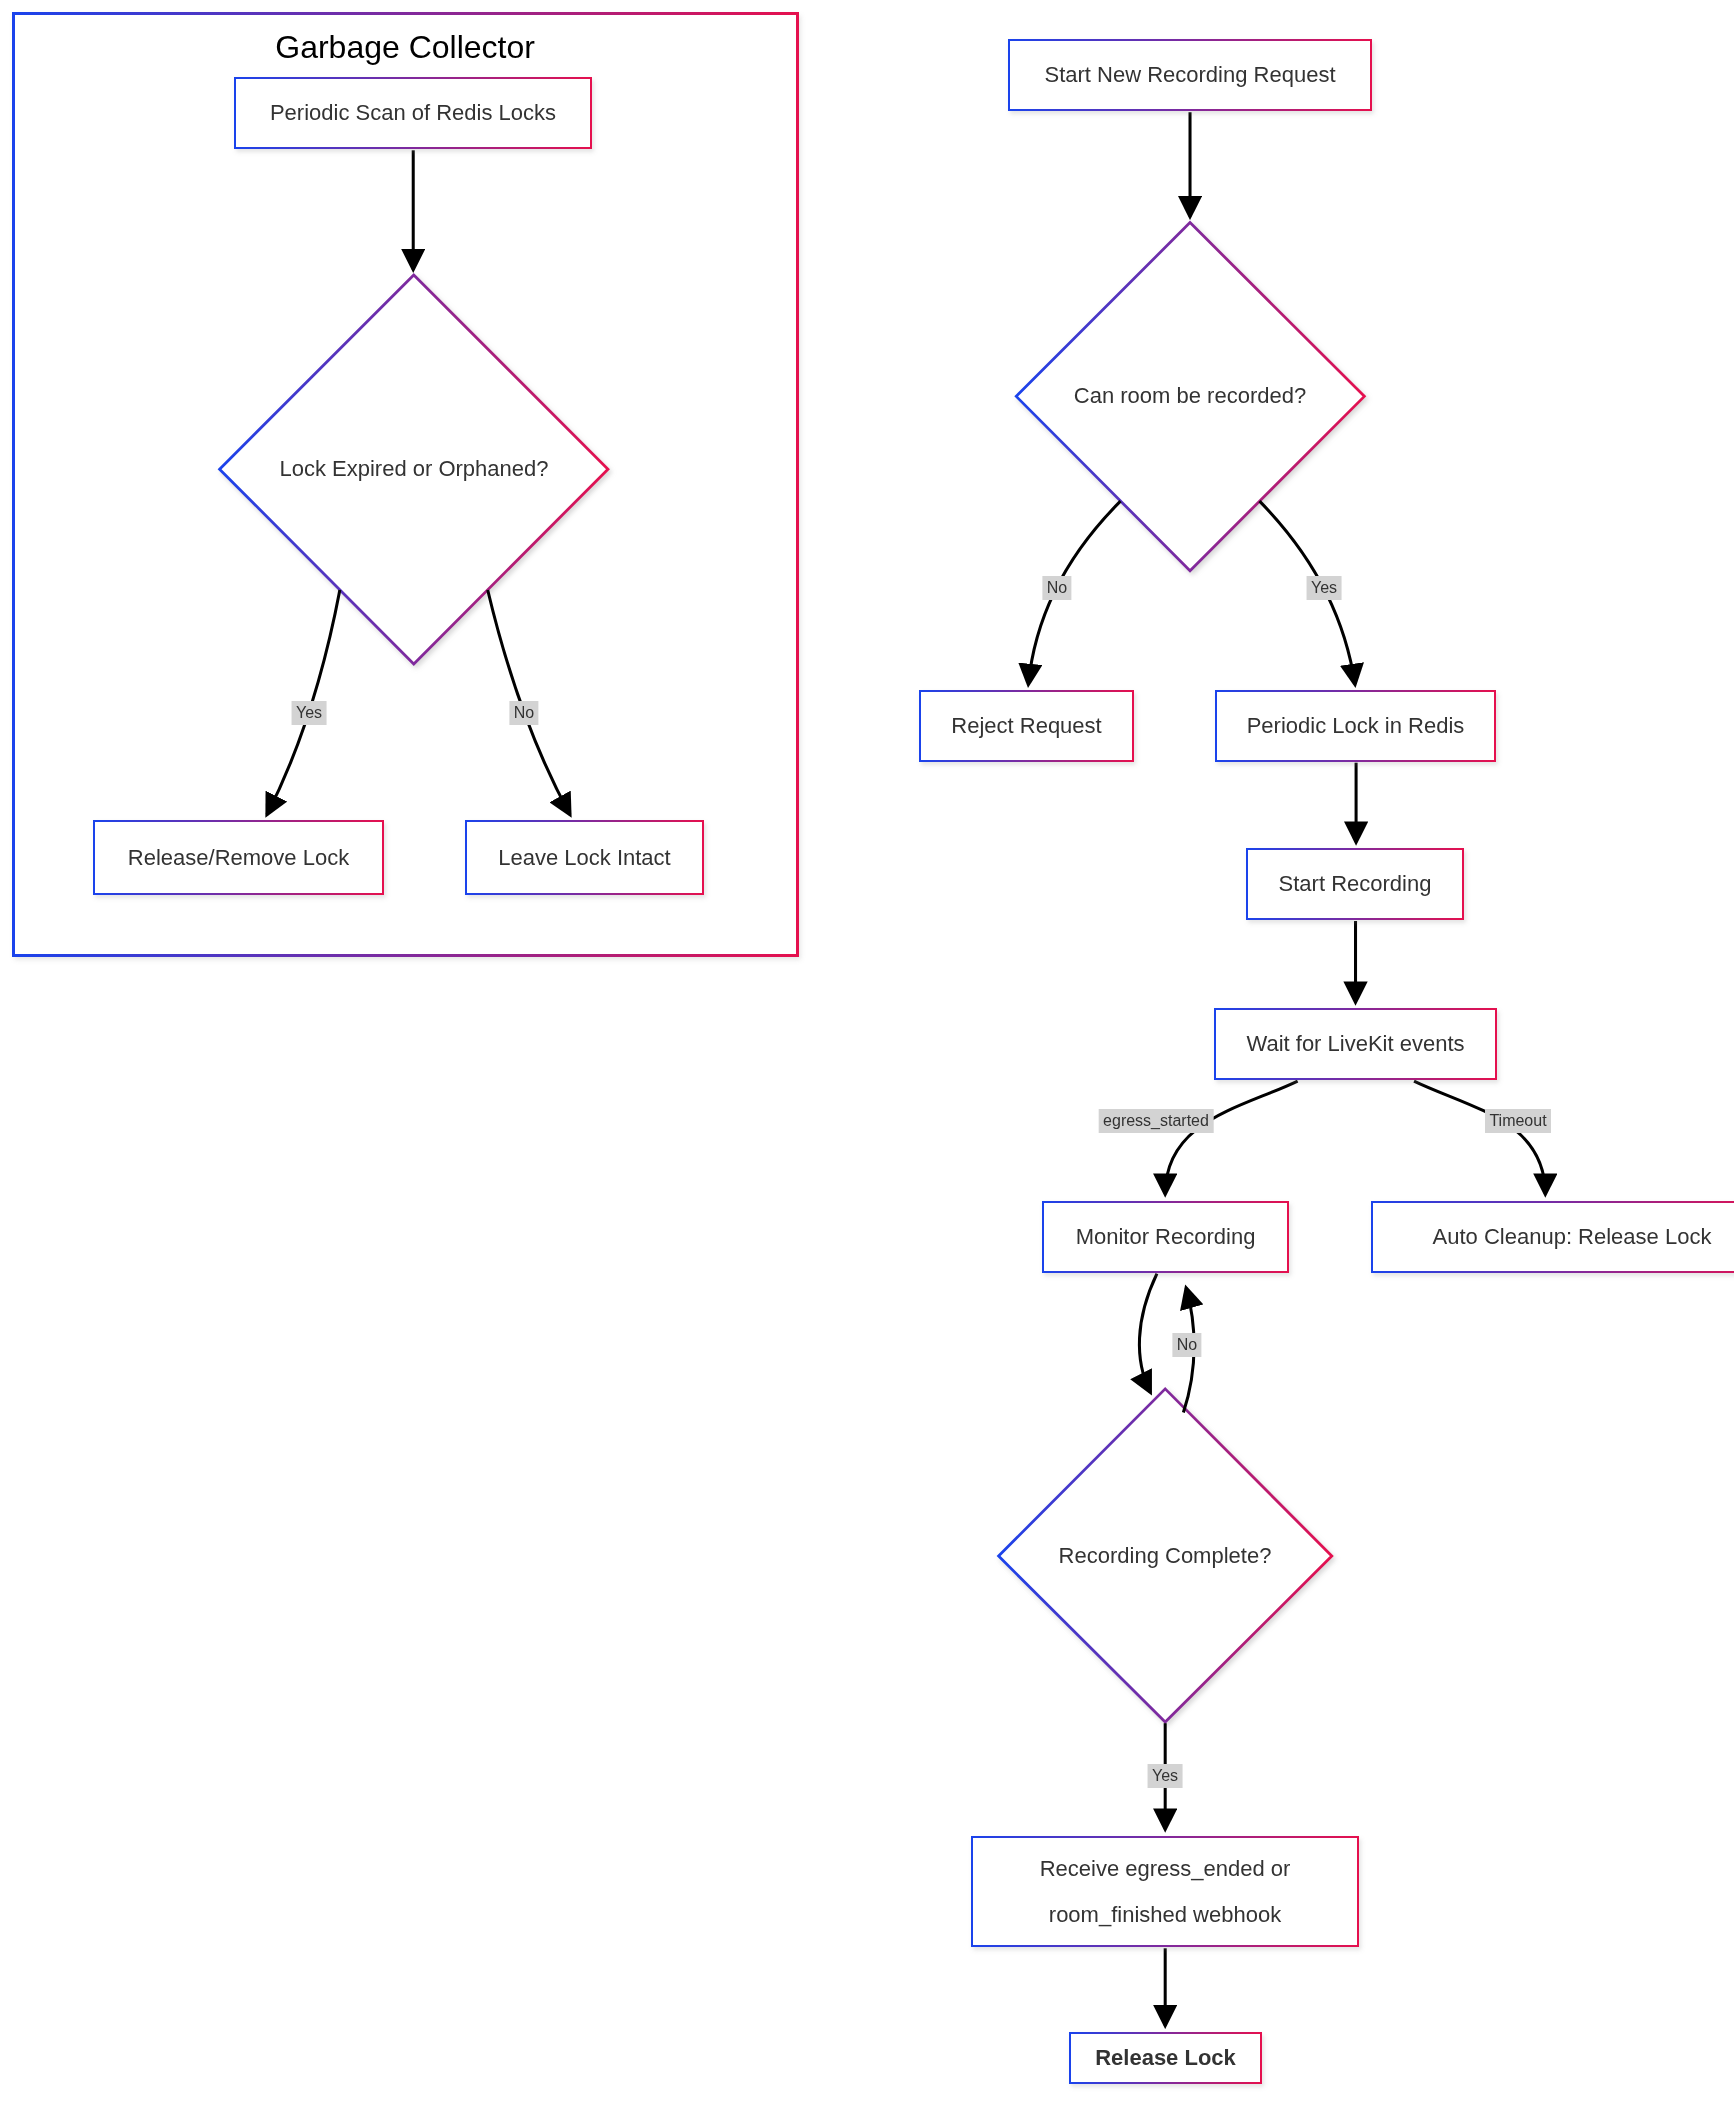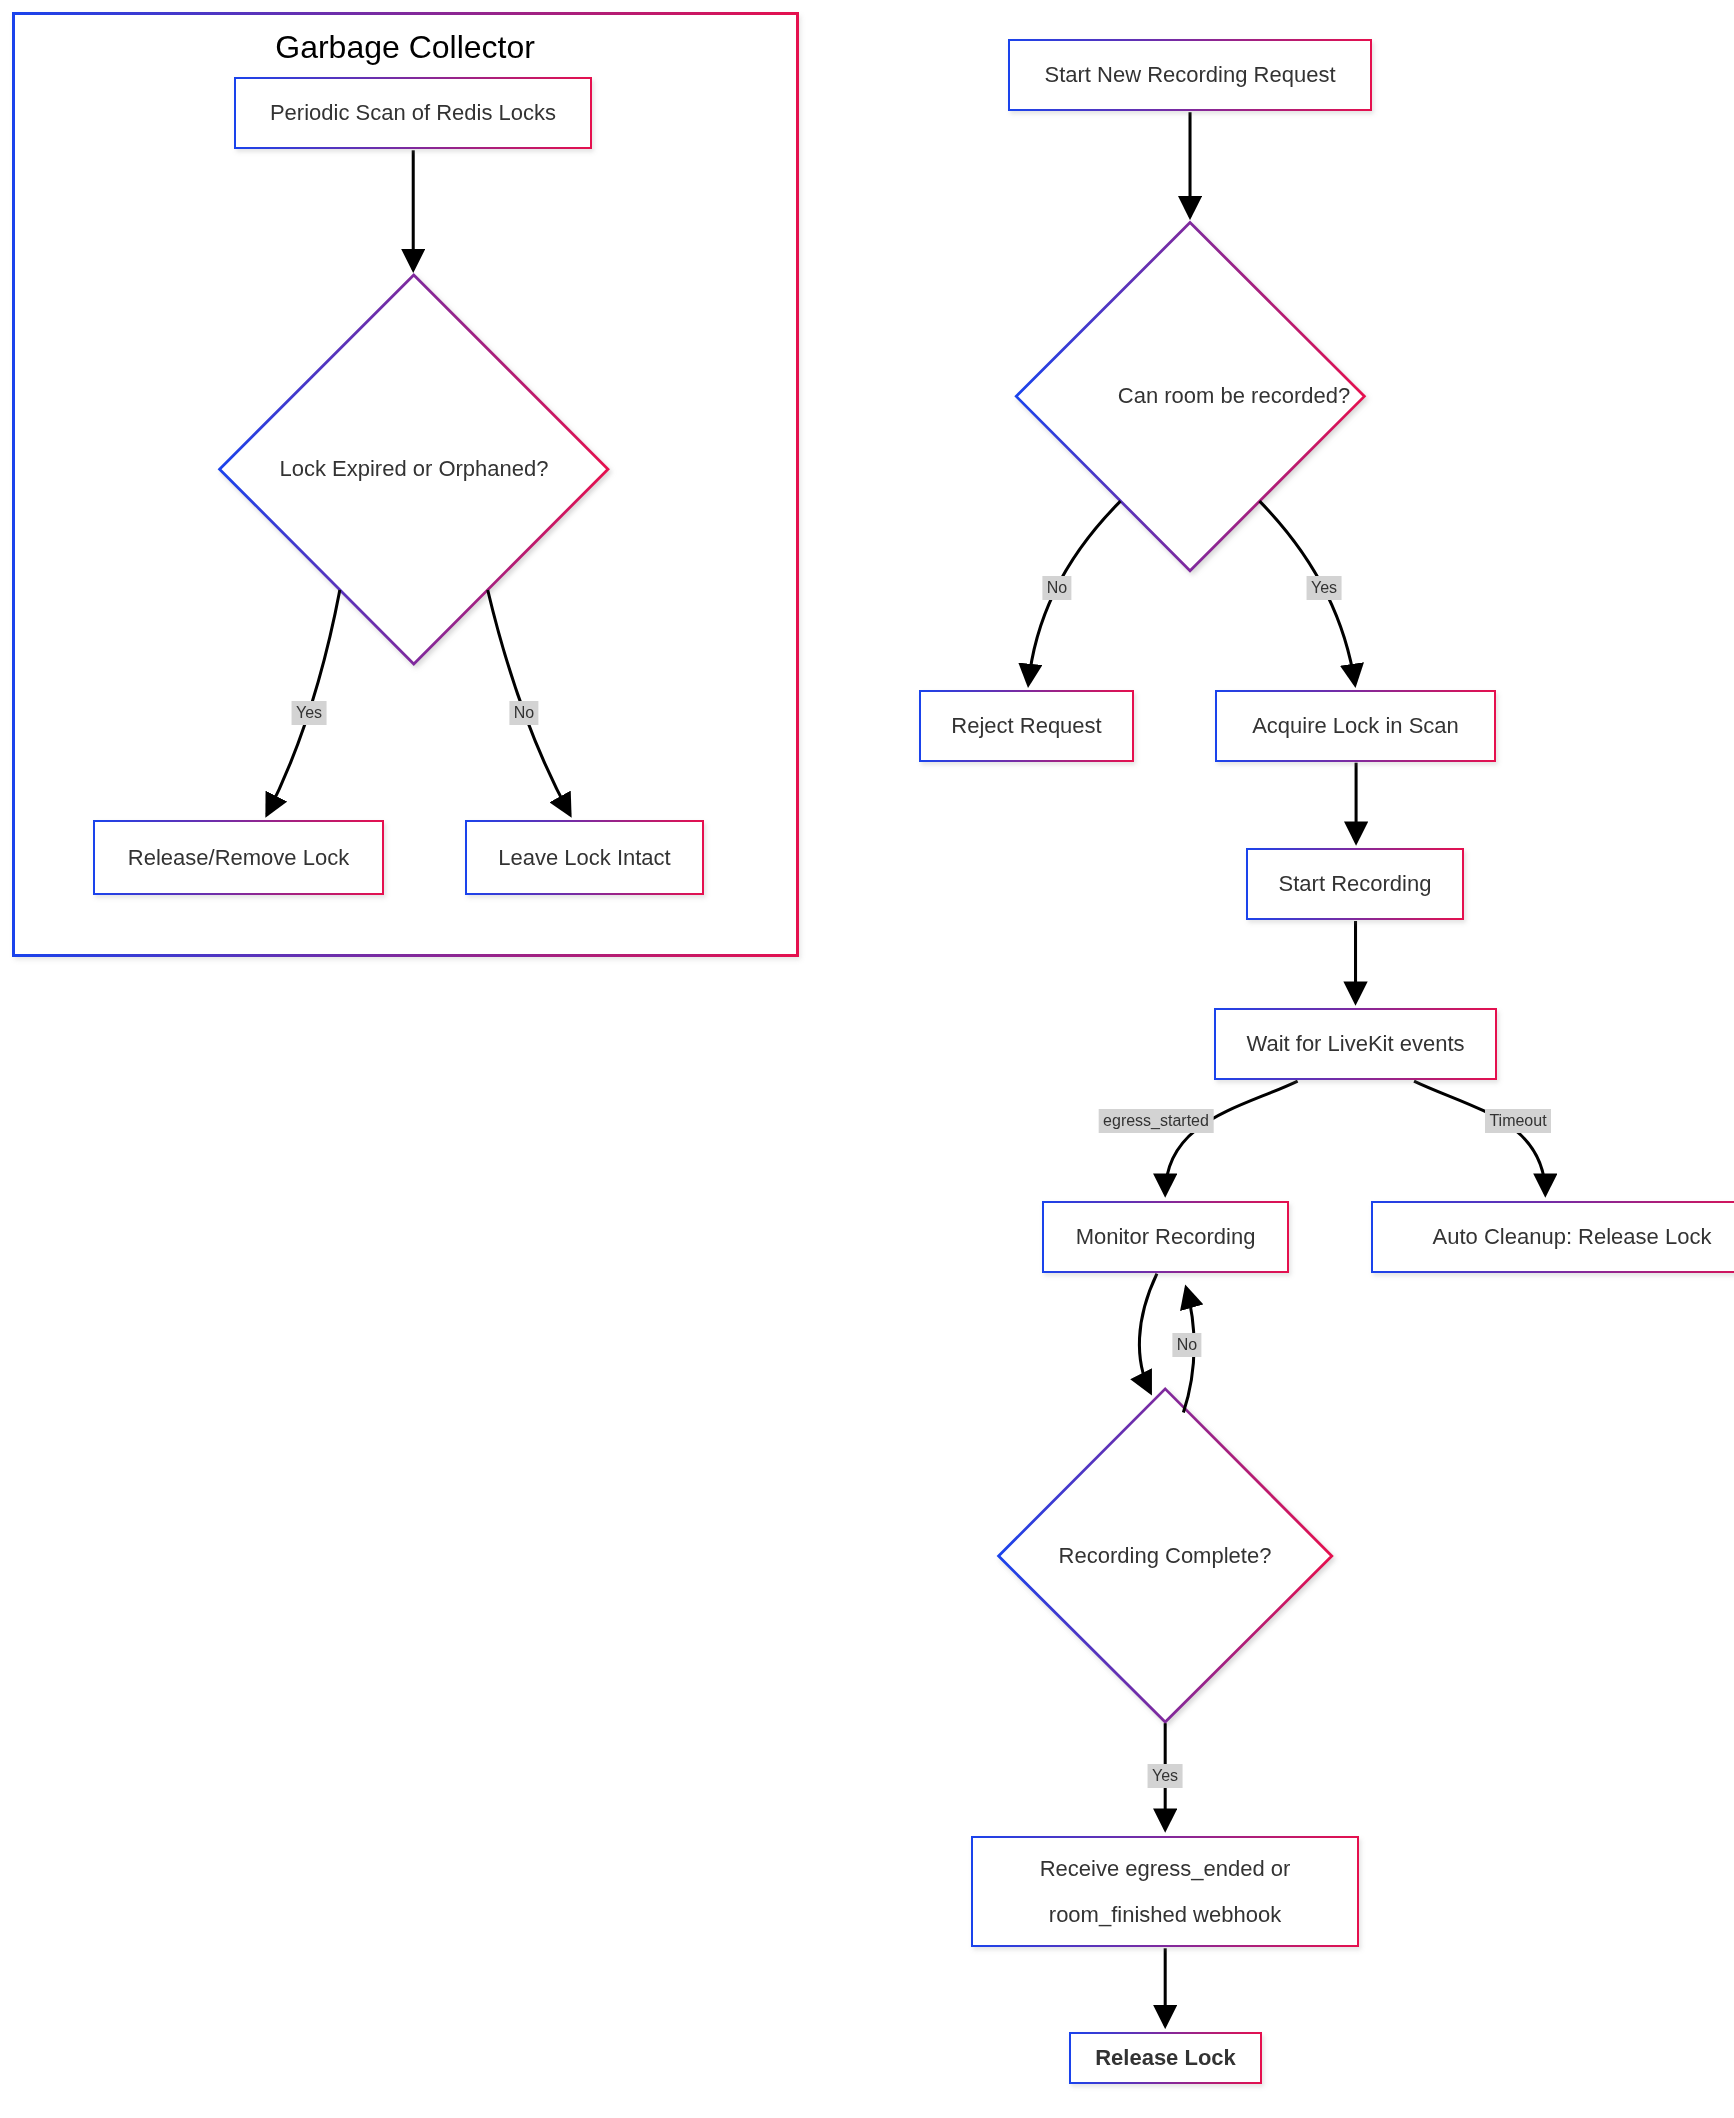--- a/index.html
+++ b/index.html
@@ -147,21 +147,21 @@
 
   <div class="node" style="left:1008px; top:39px; width:364px; height:72px;">
     <span class="line">Start New Recording Request</span>
   </div>
 
   <div class="node" style="left:919px; top:690px; width:215px; height:72px;">
     <span class="line">Reject Request</span>
   </div>
 
   <div class="node" style="left:1215px; top:690px; width:281px; height:72px;">
-    <span class="line">Acquire Lock in Scan</span>
+    <span class="line">Periodic Lock in Redis</span>
   </div>
 
   <div class="node" style="left:1246px; top:848px; width:218px; height:72px;">
     <span class="line">Start Recording</span>
   </div>
 
   <div class="node" style="left:1042px; top:1201px; width:247px; height:72px;">
     <span class="line">Monitor Recording</span>
   </div>
 
@@ -176,21 +176,21 @@
   <div class="node" style="left:971px; top:1836px; width:388px; height:111px;">
     <span class="line">Receive egress_ended or</span>
     <span class="line">room_finished webhook</span>
   </div>
 
   <div class="node" style="left:1069px; top:2032px; width:193px; height:52px;font-weight:bold;">
     <span class="line">Release Lock</span>
   </div>
 
   <div class="diamond-label" style="left:414px; top:469px;">Lock Expired or Orphaned?</div>
-  <div class="diamond-label" style="left:1190px; top:396px;margin-left:44px;">Can room be recorded?</div>
+  <div class="diamond-label" style="left:1190px; top:396px;">Can room be recorded?</div>
   <div class="diamond-label" style="left:1165px; top:1556px;">Recording Complete?</div>
 
   <div class="edge-label" style="left:309px; top:713px;">Yes</div>
   <div class="edge-label" style="left:524px; top:713px;">No</div>
   <div class="edge-label" style="left:1057px; top:588px;">No</div>
   <div class="edge-label" style="left:1324px; top:588px;">Yes</div>
   <div class="edge-label" style="left:1156px; top:1121px;">egress_started</div>
   <div class="edge-label" style="left:1518px; top:1121px;">Timeout</div>
   <div class="edge-label" style="left:1187px; top:1345px;">No</div>
   <div class="edge-label" style="left:1165px; top:1776px;">Yes</div>

